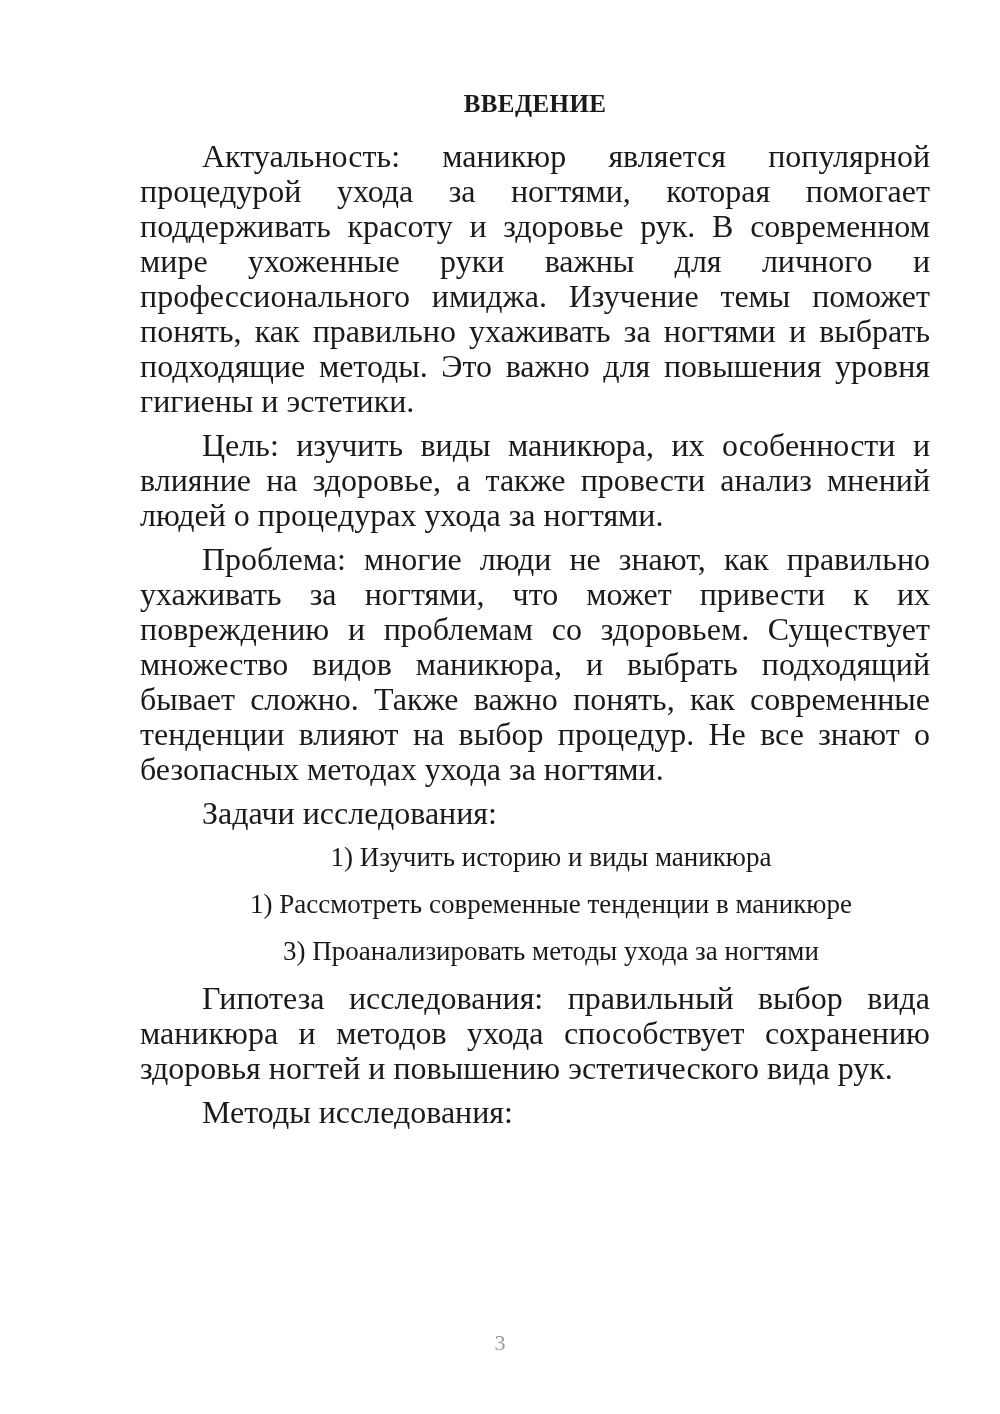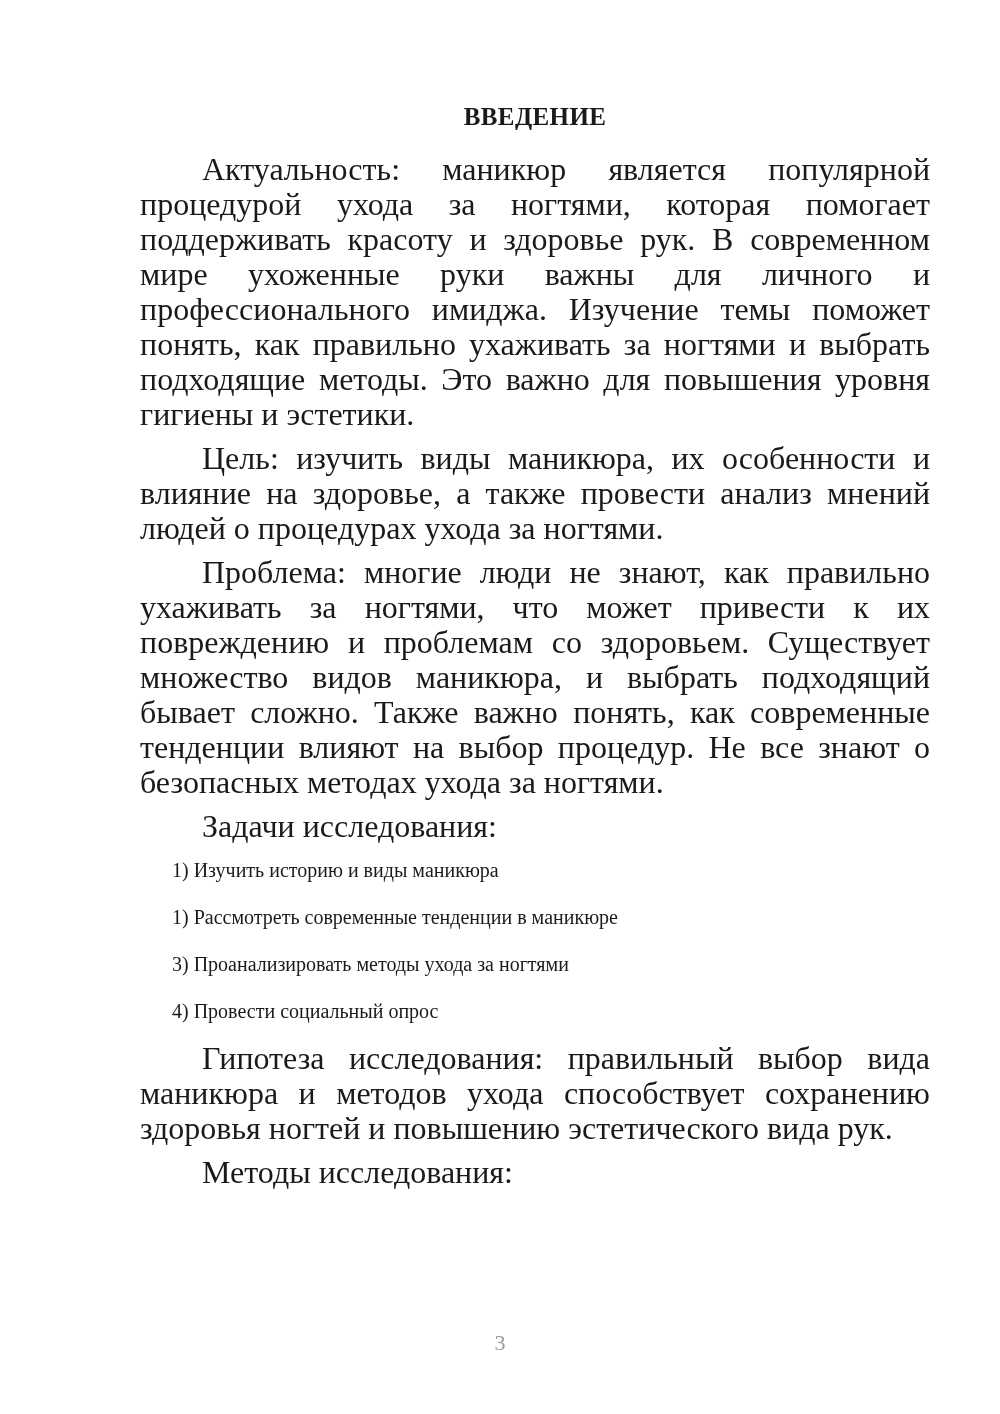--- a/index.html
+++ b/index.html
@@ -26,43 +26,43 @@
     left: 140px;
     top: 88px;
     width: 790px;
   }
   .doc-title {
     font-size: 25px;
     font-weight: bold;
     text-align: center;
     letter-spacing: 0.4px;
     line-height: 1.25;
-    margin: 13px 0 20px 0;
+    margin: 0 0 20px 0;
   }
   .para {
     font-size: 32px;
     line-height: 35px;
     text-align: justify;
     text-justify: inter-word;
     text-indent: 62px;
     margin: 0 0 9px 0;
     hyphens: none;
   }
   .para.no-justify {
     text-align: left;
   }
   .list {
     list-style: none;
     margin: 0 0 9px 0;
     padding: 0;
   }
   .list-item {
-    font-size: 20px;
+    font-size: 27px;
     line-height: 35px;
-    text-align: left;
+    text-align: center;
     margin: 0 0 12px 0;
     padding-left: 32px;
     text-indent: 0;
   }
   .page-number {
     position: absolute;
     left: 0;
     right: 0;
     top: 1330px;
     text-align: center;
@@ -85,21 +85,20 @@
     <p class="para">Цель: изучить виды маникюра, их особенности и влияние на здоровье, а также провести анализ мнений людей о процедурах ухода за ногтями.</p>
 
     <p class="para">Проблема: многие люди не знают, как правильно ухаживать за ногтями, что может привести к их повреждению и проблемам со здоровьем. Существует множество видов маникюра, и выбрать подходящий бывает сложно. Также важно понять, как современные тенденции влияют на выбор процедур. Не все знают о безопасных методах ухода за ногтями.</p>
 
     <p class="para no-justify">Задачи исследования:</p>
 
     <ul class="list">
       <li class="list-item">1) Изучить историю и виды маникюра</li>
       <li class="list-item">1) Рассмотреть современные тенденции в маникюре</li>
       <li class="list-item">3) Проанализировать методы ухода за ногтями</li>
-      <li class="list-item">4) Провести социальный опрос</li>
     </ul>
 
 
 
     <p class="para">Гипотеза исследования: правильный выбор вида маникюра и методов ухода способствует сохранению здоровья ногтей и повышению эстетического вида рук.</p>
 
     <p class="para no-justify">Методы исследования:</p>
 
   </div>
 

